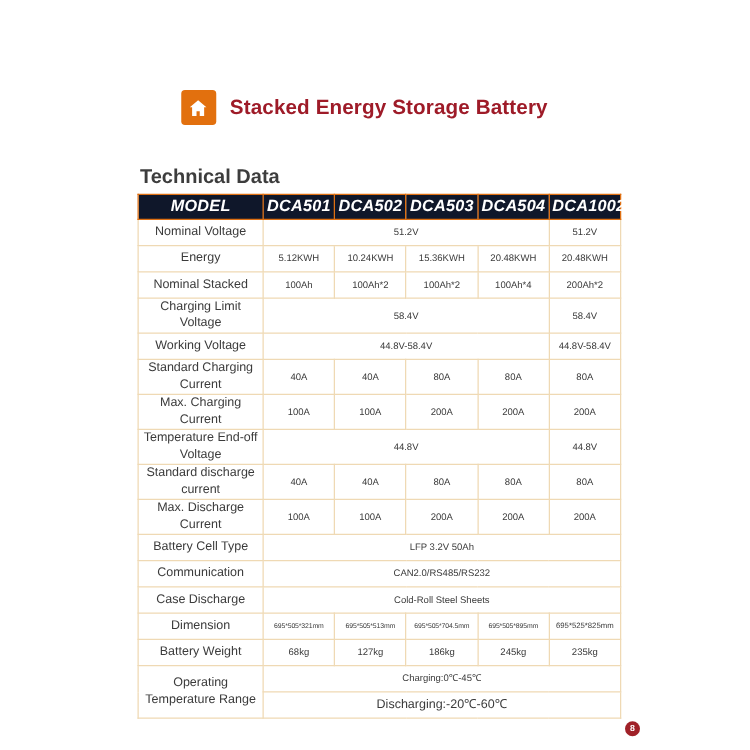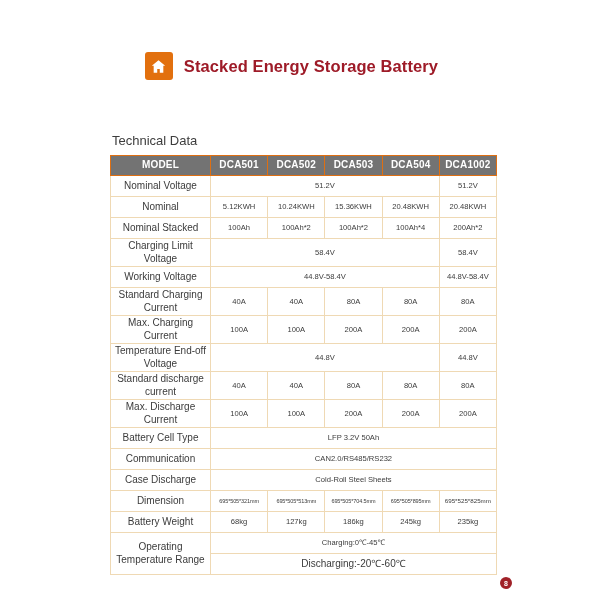--- a/index.html
+++ b/index.html
@@ -20,21 +20,21 @@
     left: 0; top: 0;
     width: 600px;
     height: 600px;
     background: #ffffff;
   }
 
   
   .header {
     position: absolute;
     left: 0;
-    top: 52px;
+    top: 72px;
     width: 583px;
     display: flex;
     align-items: center;
     justify-content: center;
   }
   .brand-icon {
     width: 28px;
     height: 28px;
     border-radius: 3px;
     background: #E2700E;
@@ -51,22 +51,22 @@
     color: #9E1B28;
     letter-spacing: 0.1px;
     white-space: nowrap;
   }
 
   
   .section-label {
     position: absolute;
     left: 112px;
     top: 133px;
-    font-size: 13px;
-    font-weight: normal;
+    font-size: 16px;
+    font-weight: bold;
     color: #3d3d3d;
   }
 
   
   .table-wrap {
     position: absolute;
     left: 110px;
     top: 155px;
     width: 386px;
   }
@@ -85,27 +85,28 @@
   table.spec td {
     border: 1px solid #EFD9B4;
     text-align: center;
     vertical-align: middle;
     height: 18px;
     padding: 1px 2px;
     line-height: 1.25;
     background: #ffffff;
   }
   table.spec thead th {
-    background: #737373;
+    background: #0f172a;
     color: #ffffff;
     font-weight: bold;
-    font-size: 10px;
+    font-size: 13px;
     border: 1px solid #DE6F12;
     height: 17px;
     letter-spacing: 0.2px;
+    font-style: italic;
   }
   table.spec tbody tr td:first-child {
     font-size: 10px;
     color: #3b3b3b;
   }
   td.dim {
     font-size: 5.5px;
     letter-spacing: -0.1px;
   }
   td.dim-last {
@@ -172,21 +173,21 @@
             <th>DCA1002</th>
           </tr>
       </thead>
       <tbody id="body-rows">
           <tr>
             <td>Nominal Voltage</td>
             <td colspan="4">51.2V</td>
             <td>51.2V</td>
           </tr>
           <tr>
-            <td>Nominal</td>
+            <td>Energy</td>
             <td>5.12KWH</td>
             <td>10.24KWH</td>
             <td>15.36KWH</td>
             <td>20.48KWH</td>
             <td>20.48KWH</td>
           </tr>
           <tr>
             <td>Nominal Stacked</td>
             <td>100Ah</td>
             <td>100Ah*2</td>

